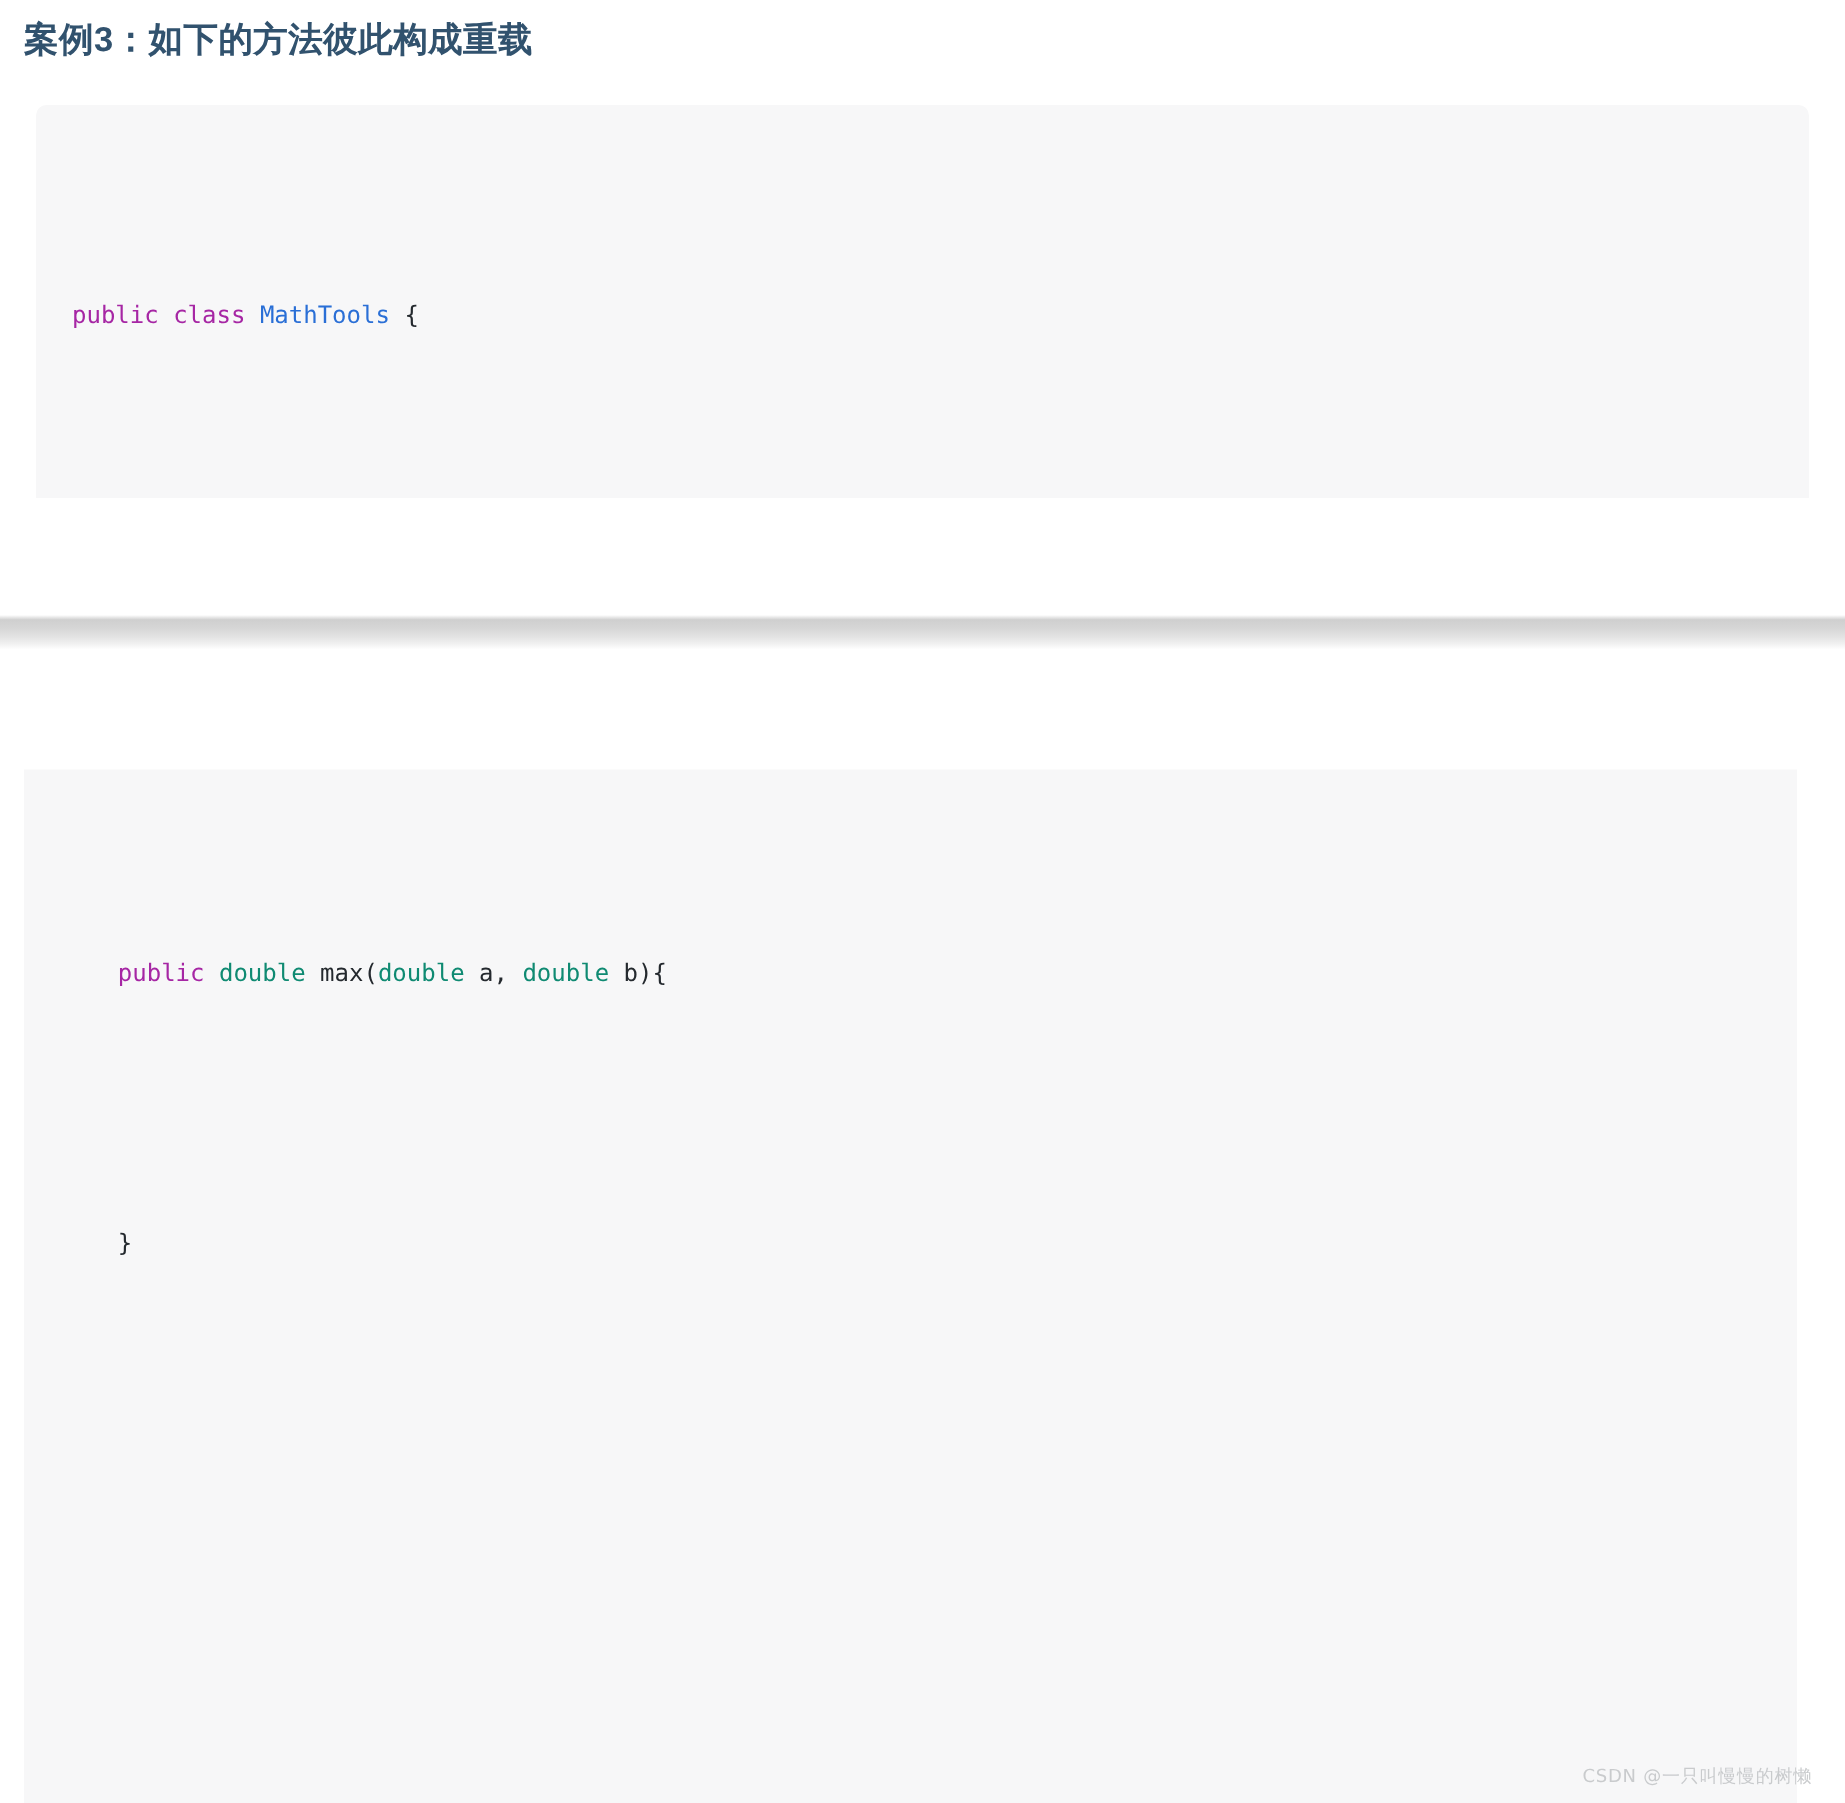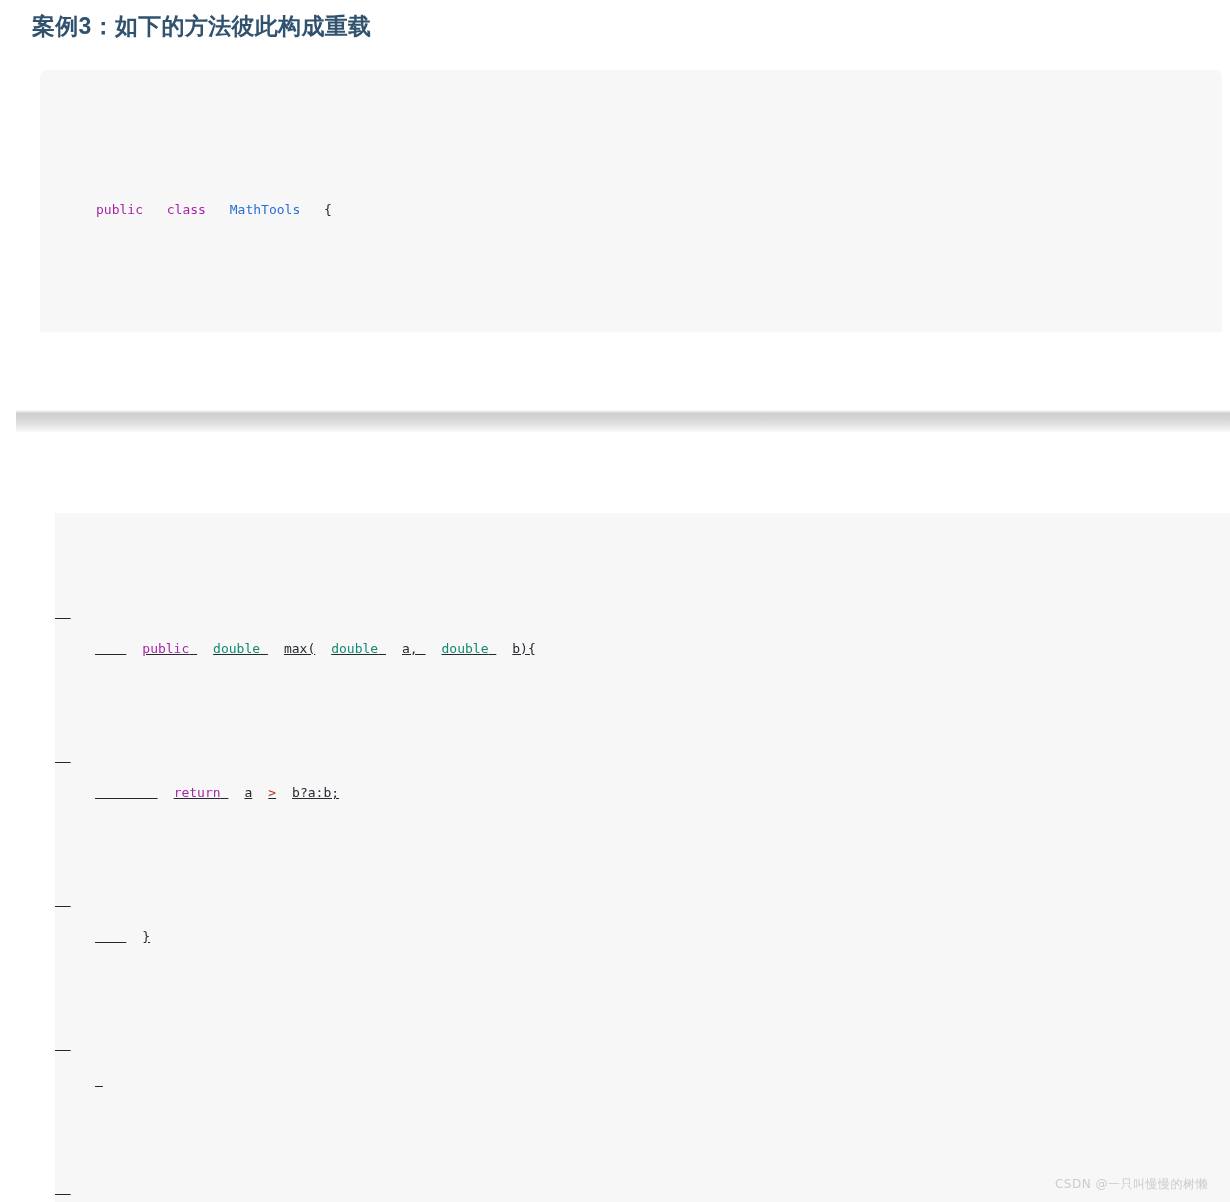--- a/index.html
+++ b/index.html
@@ -1,15 +1,15 @@
 <!DOCTYPE html>
 <html><head>
 <meta charset="utf-8">
 <style>
-  * { box-sizing: border-box; margin-left: 16px; }
+  * { box-sizing: border-box; }
   html, body {
     margin: 0;
     padding: 0;
     background: #ffffff;
   }
   body {
     width: 1230px;
     height: 1202px;
     position: relative;
     overflow: hidden;
@@ -28,42 +28,41 @@
     color: #31526e;
     letter-spacing: 0.3px;
     white-space: nowrap;
   }
 
   
   .code-block {
     position: absolute;
     background: #f7f7f8;
     font-family: "DejaVu Sans Mono", "Liberation Mono", monospace;
-    font-size: 13px;
+    font-size: 16px;
     line-height: 36px;
     color: #24292e;
     overflow: hidden;
     white-space: pre;
   }
   #code-block-1 {
     left: 24px;
     top: 70px;
     width: 1182px;
     height: 262px;
     border-radius: 7px 7px 0 0;
     padding: 14px 0 0 0;
   }
   #code-block-2 {
-    left: 39px;
+    left: 16px;
     top: 513px;
     width: 1182px;
     height: 689px;
     border-radius: 0;
     padding: 10px 0 0 0;
-    text-decoration: underline;
   }
   .code-line {
     display: block;
     height: 36px;
     padding-left: 24px;
     white-space: pre;
   }
   .code-line.blank { color: transparent; }
 
   
@@ -122,21 +121,20 @@
 
   
 </div>
 
 <div class="stitch-seam"></div>
 
 <div class="code-block" id="code-block-2">
 
   <div class="code-line">    <span class="tk-kw">public</span> <span class="tk-type">double</span> <span class="tk-txt">max(</span><span class="tk-type">double</span> <span class="tk-txt">a, </span><span class="tk-type">double</span> <span class="tk-txt">b){</span></div>
 
-  <div class="code-line">        <span class="tk-kw">return</span> <span class="tk-txt">a</span><span class="tk-op">&gt;</span><span class="tk-txt">b?a:b;</span></div>
 
   <div class="code-line">    <span class="tk-txt">}</span></div>
 
   <div class="code-line blank"> </div>
 
   
 
   
 
   

